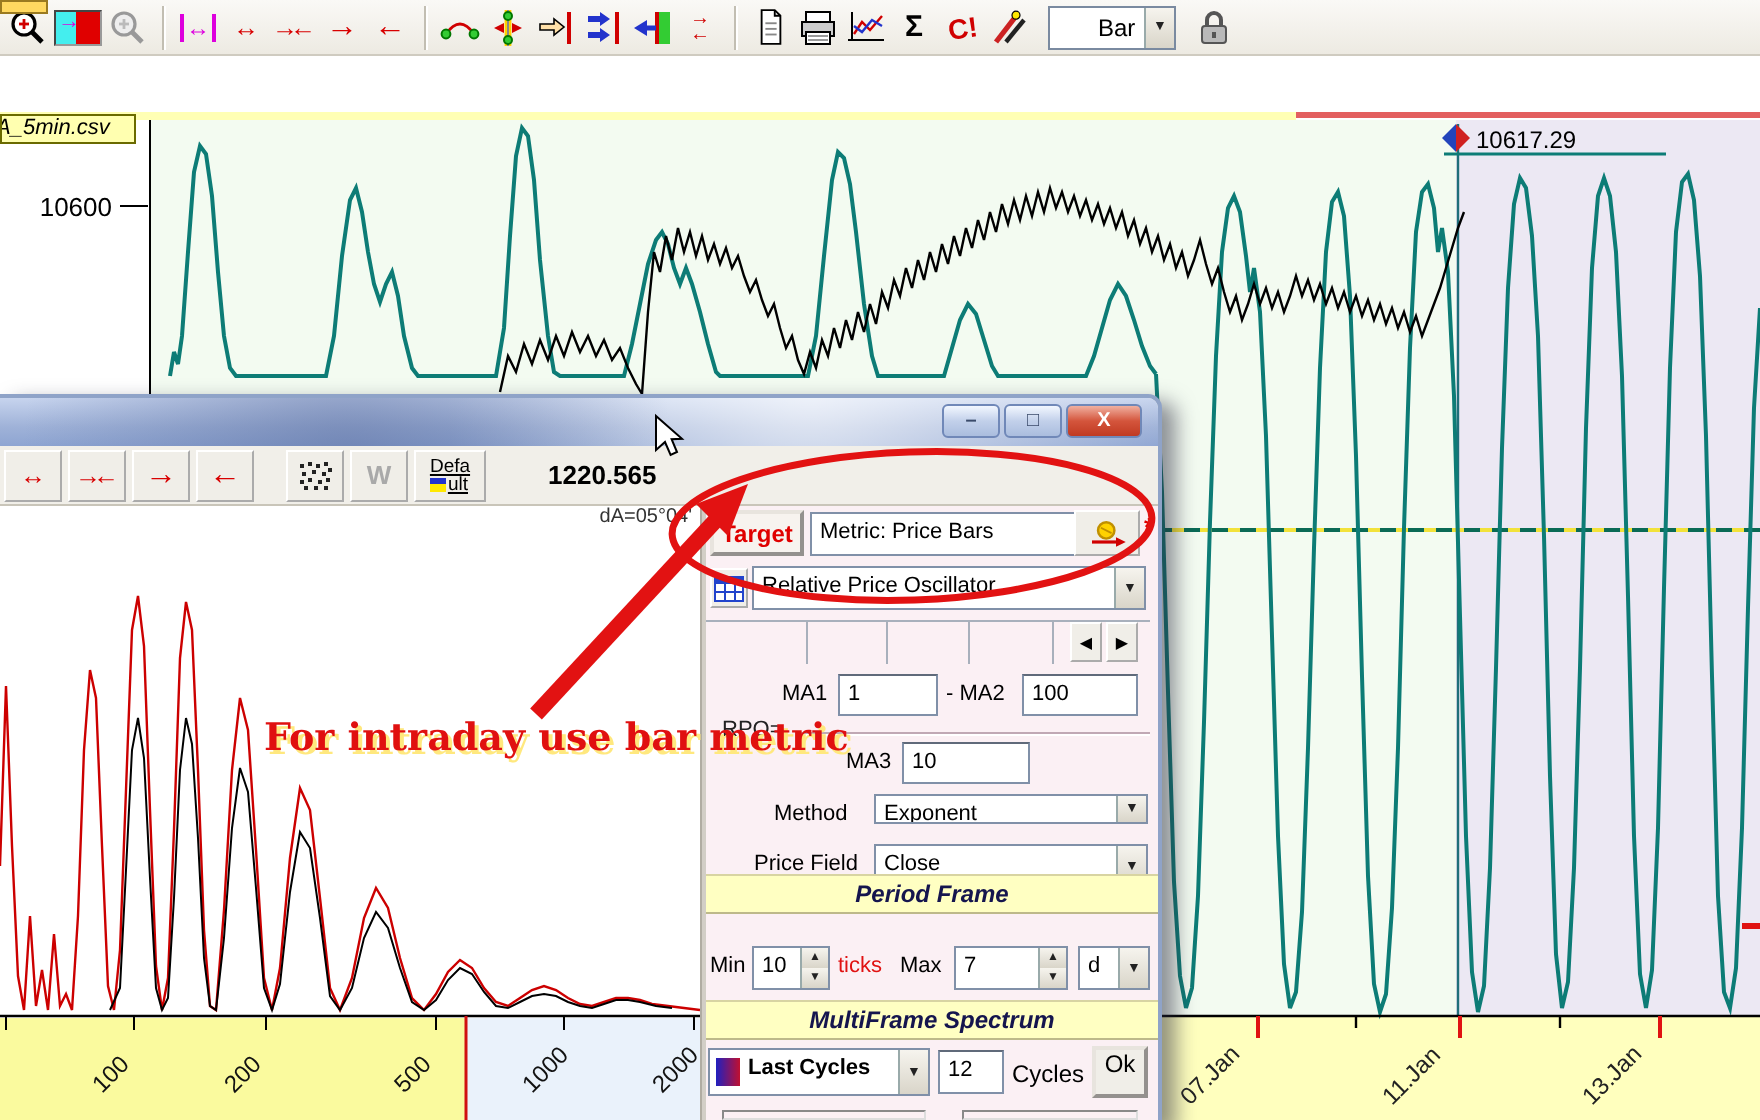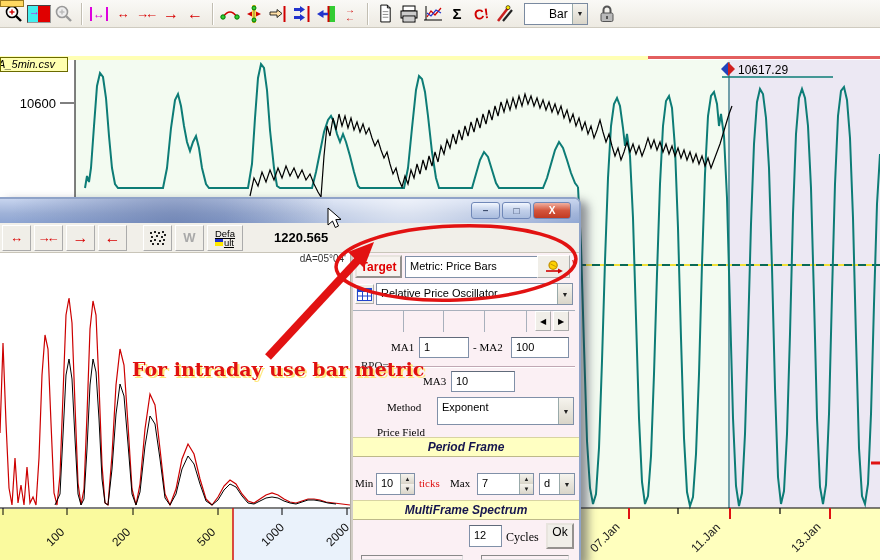--- a/index.html
+++ b/index.html
@@ -47,21 +47,21 @@
   .wbtn{position:absolute;top:3px;width:29px;height:17px;border:1px solid #7088b8;border-radius:3px;background:linear-gradient(#f2f7ff,#c2d0ea 50%,#aabdde);display:flex;align-items:center;justify-content:center;font:bold 10px "Liberation Sans",sans-serif;color:#3a4a6a;box-sizing:border-box;}
   #wbtn-close{background:linear-gradient(#f0b0a0,#d4553c 50%,#c03a22);color:#fff;width:38px;}
   #dlg-toolbar{position:absolute;left:0;top:24px;right:0;height:30px;background:#f1efe9;border-bottom:1px solid #c9c5b9;display:flex;align-items:center;gap:3px;padding-left:2px;box-sizing:border-box;}
   .d-btn{width:29px;height:26px;border:1px outset #fff;background:#f0eee8;display:flex;align-items:center;justify-content:center;flex:none;box-sizing:border-box;}
   #dlg-value{font:bold 13px "Liberation Sans",sans-serif;margin-left:28px;}
   #dlg-client{position:absolute;left:0;top:54px;right:0;bottom:0;background:#fff;overflow:hidden;}
   #spec-zone{position:absolute;left:0;top:0;width:350px;height:100%;background:#fff;}
   #dlg-divider{position:absolute;left:350px;top:0;width:2px;height:100%;background:#d2cec6;border-left:1px solid #b0aca2;}
   #da-text{position:absolute;left:248px;top:0px;width:98px;text-align:right;font-size:10px;color:#333;}
   #panel{position:absolute;left:353px;top:0;width:226px;height:100%;background:#fbf0f4;}
-  .plbl{position:absolute;font-size:11px;color:#000;white-space:nowrap;font-family:Liberation Serif, serif;}
+  .plbl{position:absolute;font-size:11px;color:#000;white-space:nowrap;}
   .pinp{position:absolute;background:#fff;border:1px solid #8090a8;border-top-color:#606a7a;font-size:11px;padding:3px 0 0 4px;box-sizing:border-box;}
   .combo{position:absolute;background:#fff;border:1px solid #8090a8;display:flex;align-items:stretch;font-size:11px;box-sizing:border-box;}
   .combo .ct{flex:1;padding:3px 0 0 4px;white-space:nowrap;overflow:hidden;}
   .spin{position:absolute;background:#fff;border:1px solid #8090a8;display:flex;align-items:stretch;font-size:11px;box-sizing:border-box;}
   .spin .ct{flex:1;padding:3px 0 0 4px;}
   .spin .sb{width:13px;display:flex;flex-direction:column;border-left:1px solid #9aa;}
   .spin .sb span{flex:1;background:linear-gradient(#f6f4ee,#d9d5c9);font-size:6px;display:flex;align-items:center;justify-content:center;color:#222;}
   .ybar{position:absolute;left:0;width:226px;height:20px;background:#ffffc2;border-top:1px solid #d8d4a2;border-bottom:1px solid #bdb98a;display:flex;align-items:center;justify-content:center;font:italic bold 12px "Liberation Sans",sans-serif;color:#15154e;box-sizing:border-box;}
   #target-btn{position:absolute;background:#f7f3ef;border:2px outset #e8e4de;color:#e00000;font-weight:bold;font-size:12px;display:flex;align-items:center;justify-content:center;box-sizing:border-box;}
   #coin-btn,#rpo-icon-btn{position:absolute;background:#f0eee8;border:1px outset #fff;display:flex;align-items:center;justify-content:center;box-sizing:border-box;}
@@ -498,25 +498,29 @@
           </div>
         <div class="plbl" style="left:38px;top:88px">MA1</div>
         <div class="pinp" style="left:66px;top:84px;width:50px;height:21px">1</div>
         <div class="plbl" style="left:120px;top:88px">- MA2</div>
         <div class="pinp" style="left:158px;top:84px;width:58px;height:21px">100</div>
         <div class="plbl" style="left:8px;top:106px;color:#222">RPO=</div>
         <div id="rpo-line"></div>
         <div class="plbl" style="left:70px;top:122px">MA3</div>
         <div class="pinp" style="left:98px;top:118px;width:64px;height:21px">10</div>
         <div class="plbl" style="left:34px;top:148px">Method</div>
-        <div class="combo" style="left:84px;top:144px;width:137px;height:28px">
+        <div class="combo" style="left:84px;top:144px;width:137px;height:15px">
             <span class="ct">Exponent</span>
             <span class="ca">▼</span>
           </div>
         <div class="plbl" style="left:24px;top:173px">Price Field</div>
+        <div class="combo" style="left:84px;top:169px;width:137px;height:22px">
+            <span class="ct">Close</span>
+            <span class="ca">▼</span>
+          </div>
         <div class="ybar" style="top:184px">Period Frame</div>
         <div class="plbl" style="left:2px;top:224px">Min</div>
         <div class="spin" style="left:23px;top:220px;width:39px;height:22px">
             <span class="ct">10</span>
             <span class="sb">
               <span>▲</span>
               <span>▼</span>
             </span>
           </div>
         <div class="plbl" style="left:66px;top:224px;color:#e01212">ticks</div>
@@ -526,20 +530,25 @@
             <span class="sb">
               <span>▲</span>
               <span>▼</span>
             </span>
           </div>
         <div class="combo" style="left:186px;top:220px;width:36px;height:22px">
             <span class="ct">d</span>
             <span class="ca">▼</span>
           </div>
         <div class="ybar" style="top:247px">MultiFrame Spectrum</div>
+        <div class="combo" style="left:1px;top:271px;width:111px;height:24px;font-weight:bold">
+            <span style="width:12px;height:14px;margin:4px 0 0 3px;background:linear-gradient(90deg,#2020c0,#c01030)"></span>
+            <span class="ct">Last Cycles</span>
+            <span class="ca">▼</span>
+          </div>
         <div class="pinp" style="left:116px;top:272px;width:33px;height:22px">12</div>
         <div class="plbl" style="left:153px;top:277px;font-size:12px">Cycles</div>
         <div id="ok-btn" style="left:193px;top:270px;width:28px;height:26px">
             <span>Ok</span>
           </div>
         <div class="sunken" style="left:8px;top:302px;width:102px"></div>
         <div class="sunken" style="left:128px;top:302px;width:88px"></div>
       </div>
     </div>
   </div>

